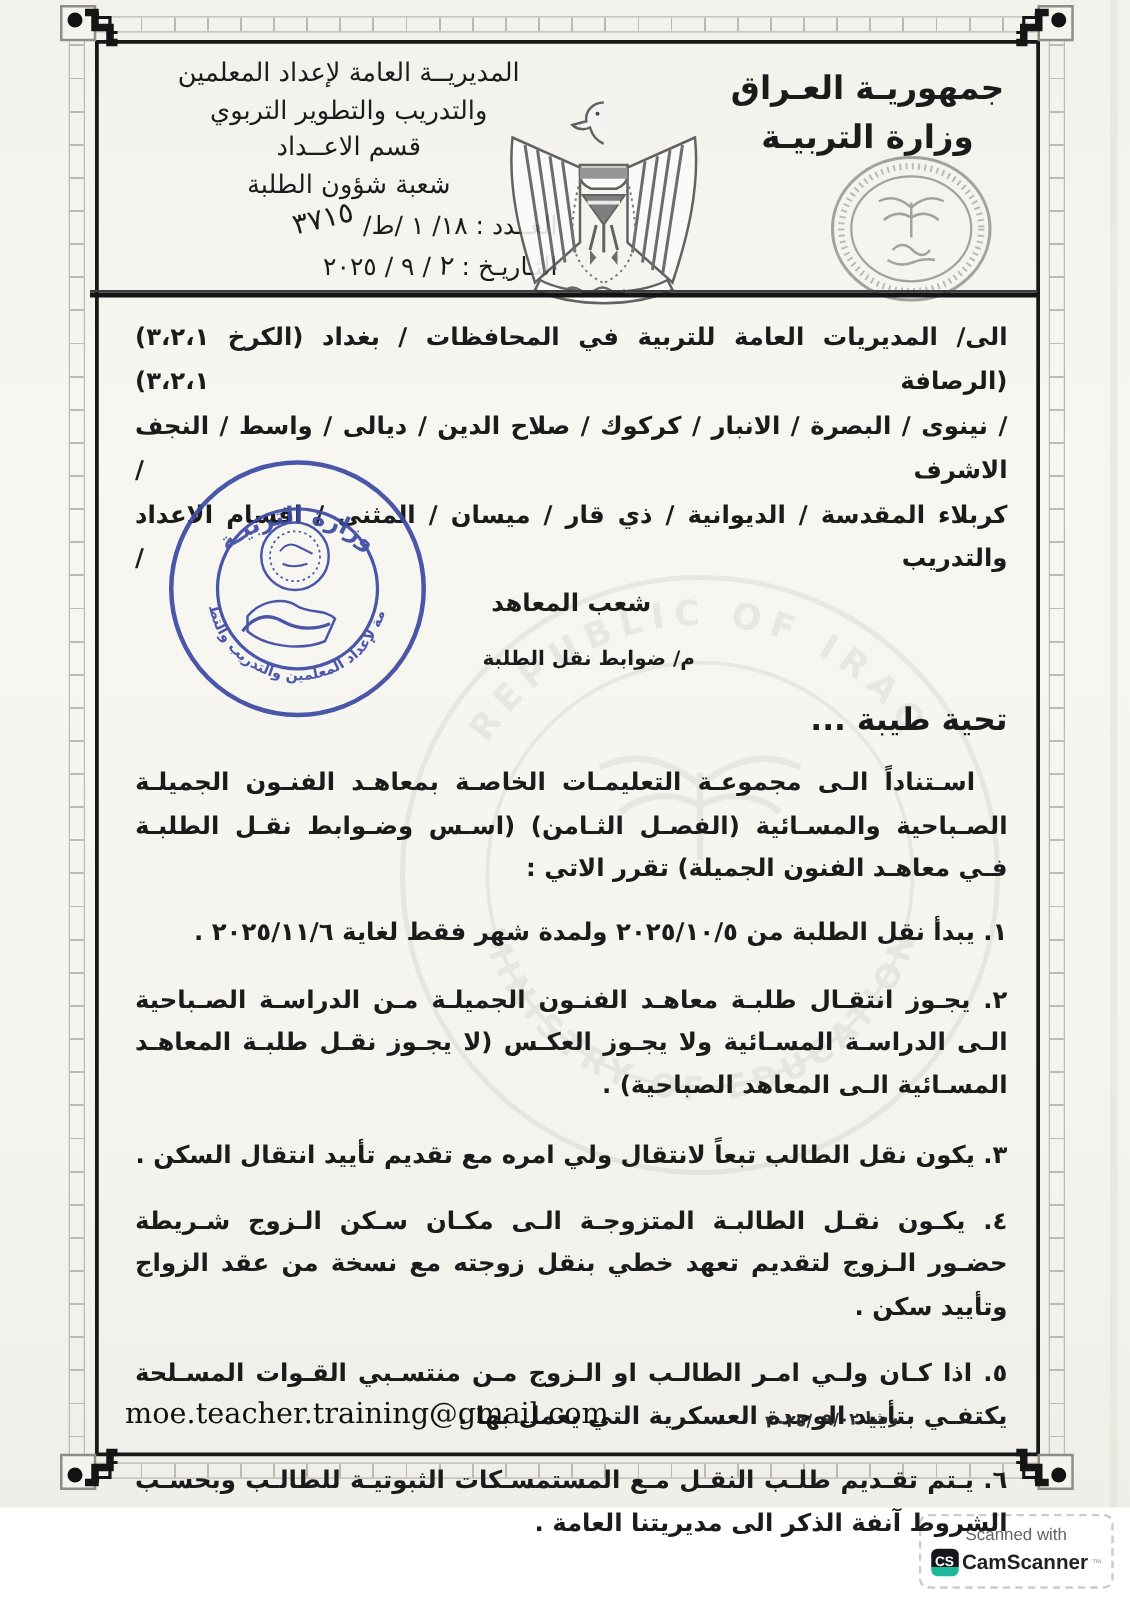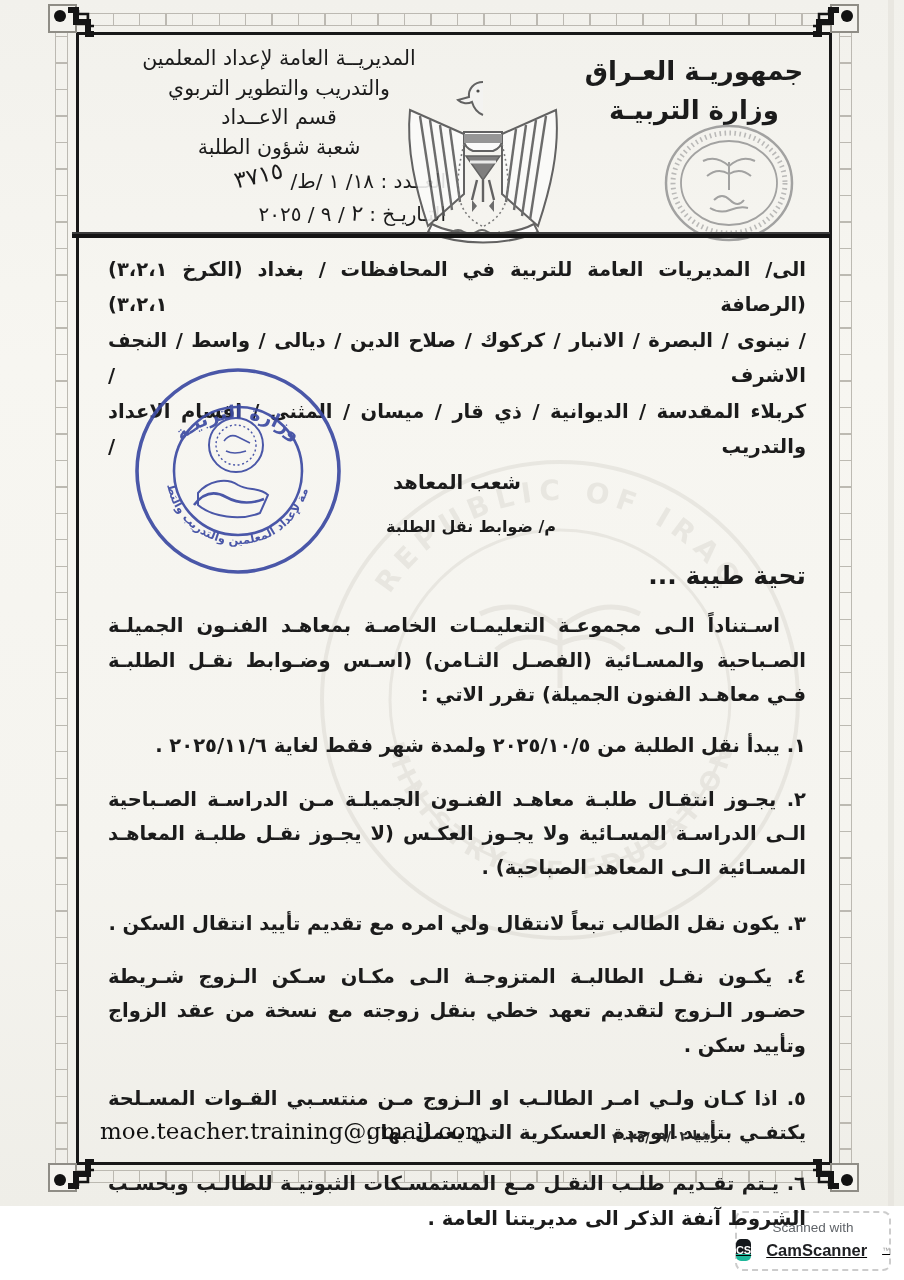--- a/index.html
+++ b/index.html
@@ -63,21 +63,21 @@
   .email { position:absolute; left:100px; top:1118px; direction:ltr; z-index:2;
            font-family:"DejaVu Serif", serif; font-size:23px; color:#101010; }
   .hand-note { position:absolute; left:612px; top:1128px; width:120px; direction:rtl; z-index:2;
                font-size:13.5px; font-weight:bold; color:#2a2a2a; transform:rotate(-2deg); text-align:left; }
 
   
   .cam { position:absolute; left:735px; top:1211px; width:156px; padding:7px 6px 8px;
          background:#ffffff; border:2px dashed #cccccc; border-radius:8px; text-align:center;
          font-family:"Liberation Sans", sans-serif; }
   .cam .l1 { font-size:13.5px; color:#5f6368; }
-  .cam .l2 { margin-top:4px; display:flex; align-items:center; justify-content:center; gap:15px;text-decoration:underline; }
+  .cam .l2 { margin-top:4px; display:flex; align-items:center; justify-content:center; gap:3px; }
   .cs-logo { width:22px; height:22px; border-radius:5px; color:#fff; font-weight:bold; font-size:11px;
              line-height:22px; background:linear-gradient(180deg,#14181c 66%,#1db79a 66%); }
   .cs-name { font-size:16.5px; font-weight:bold; color:#202124; }
   .cs-tm { font-size:8px; color:#9a9a9a; vertical-align:top; }
 
   svg text { font-family:"DejaVu Sans", sans-serif; }
 </style>
 </head>
 <body>
 

